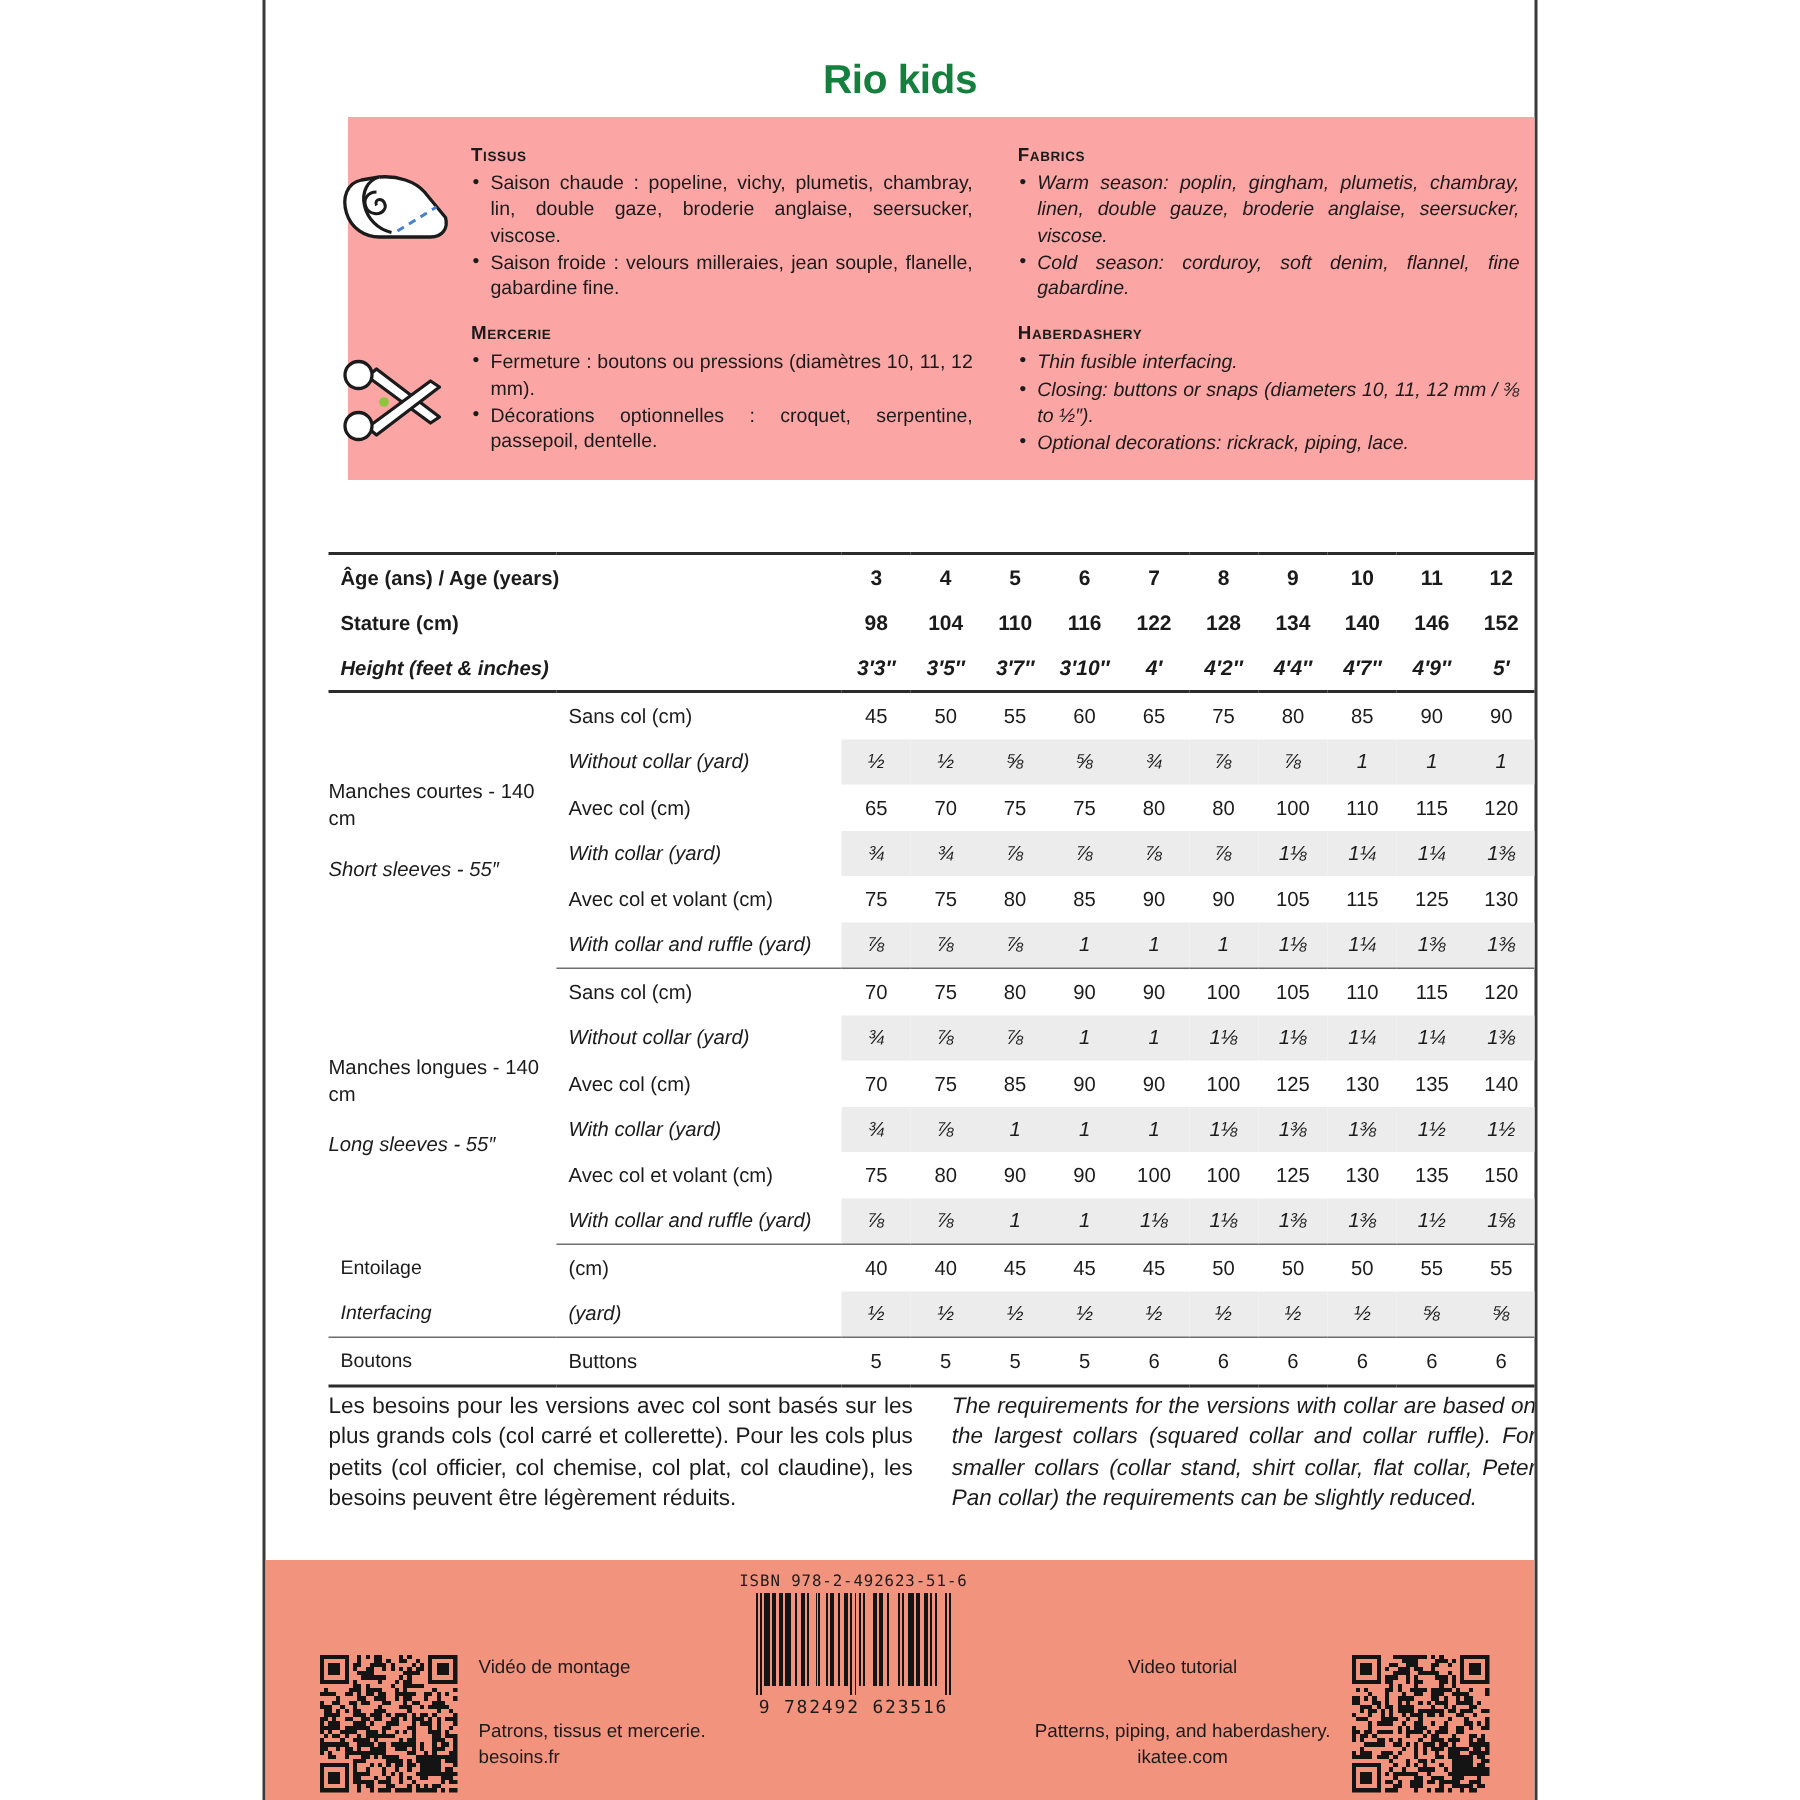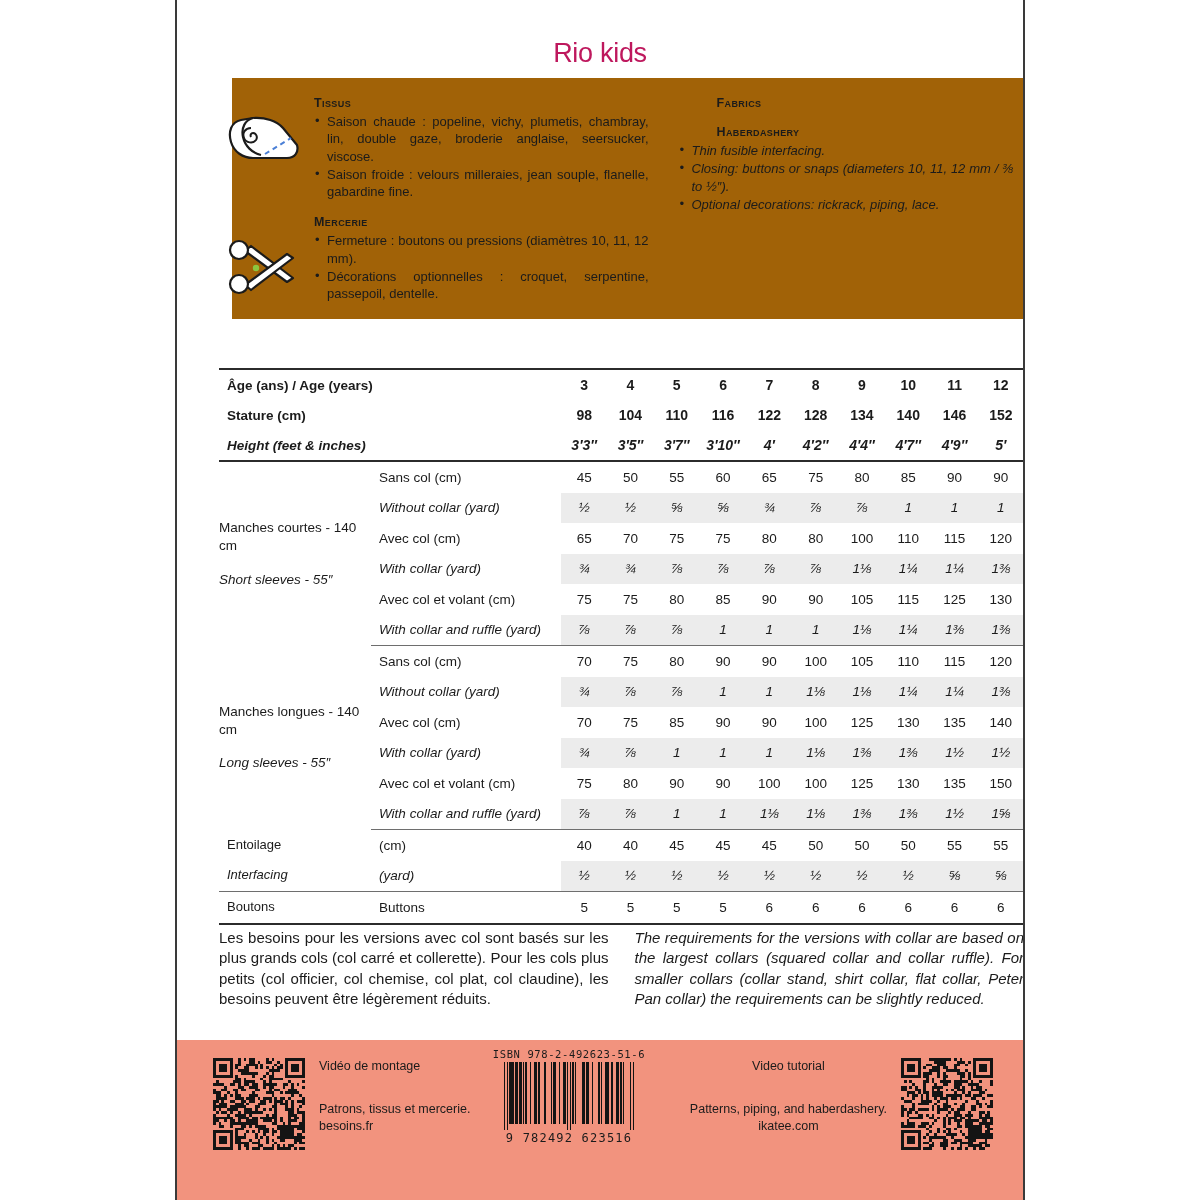--- a/index.html
+++ b/index.html
@@ -26,34 +26,34 @@
     border-left: 2px solid #3a3a3a;
     border-right: 2px solid #3a3a3a;
     box-sizing: border-box;
     overflow: hidden;
   }
 
   
   .title {
     text-align: center;
     font-size: 27px;
-    font-weight: normal;
-    color: #be185d;
+    font-weight: bold;
+    color: #15803d;
     letter-spacing: -0.3px;
     margin: 38px 0 0 0;
     padding: 0;
   }
 
   
   .supplies {
     position: absolute;
     left: 55px;
     top: 78px;
     width: 795px;
-    background: #a16207;
+    background: #fca5a5;
     padding: 14px 0 14px 0;
     box-sizing: border-box;
     display: flex;
   }
   .supplies-icons {
     width: 82px;
     flex: 0 0 82px;
     position: relative;
   }
   .icon-wrap {
@@ -80,21 +80,21 @@
   .sup-head {
     font-size: 12.5px;
     font-weight: bold;
     color: #1b1b1b;
     letter-spacing: 0.4px;
     margin: 4px 0 3px 0;
     font-variant: small-caps;
     text-transform: lowercase;
   }
   .sup-head::first-letter { text-transform: uppercase; }
-  .sup-head.en { font-style: normal; margin-left: 38px; }
+  .sup-head.en { font-style: normal; }
 
   ul.sup-list {
     list-style: none;
     margin: 0 0 2px 0;
     padding: 0;
   }
   ul.sup-list li {
     position: relative;
     padding-left: 13px;
     font-size: 13px;
@@ -196,20 +196,21 @@
     bottom: 0;
     background: #f2937e;
     display: flex;
     align-items: flex-start;
     box-sizing: border-box;
   }
   .f-left, .f-right {
     display: flex;
     align-items: flex-start;
     padding-top: 18px;
+    margin-top: 45px;
   }
   .f-left { padding-left: 36px; gap: 14px; }
   .f-right { padding-right: 30px; gap: 14px; margin-left: auto; }
   .f-center {
     flex: 0 0 auto;
     padding-top: 8px;
     text-align: center;
     margin: 0 auto;
   }
   .f-text {
@@ -287,20 +288,24 @@
           <ul class="sup-list">
             <li>Fermeture : boutons ou pressions (diamètres 10, 11, 12 mm).</li>
             <li>Décorations optionnelles : croquet, serpentine, passepoil, dentelle.</li>
           </ul>
         </div>
       </div>
 
       <div class="sup-col en">
         <div class="sup-block">
           <div class="sup-head en">Fabrics</div>
+          <ul class="sup-list">
+            <li>Warm season: poplin, gingham, plumetis, chambray, linen, double gauze, broderie anglaise, seersucker, viscose.</li>
+            <li>Cold season: corduroy, soft denim, flannel, fine gabardine.</li>
+          </ul>
         </div>
         <div class="sup-block">
           <div class="sup-head en">Haberdashery</div>
           <ul class="sup-list">
             <li>Thin fusible interfacing.</li>
             <li>Closing: buttons or snaps (diameters 10, 11, 12 mm / ⅜ to ½″).</li>
             <li>Optional decorations: rickrack, piping, lace.</li>
           </ul>
         </div>
       </div>

